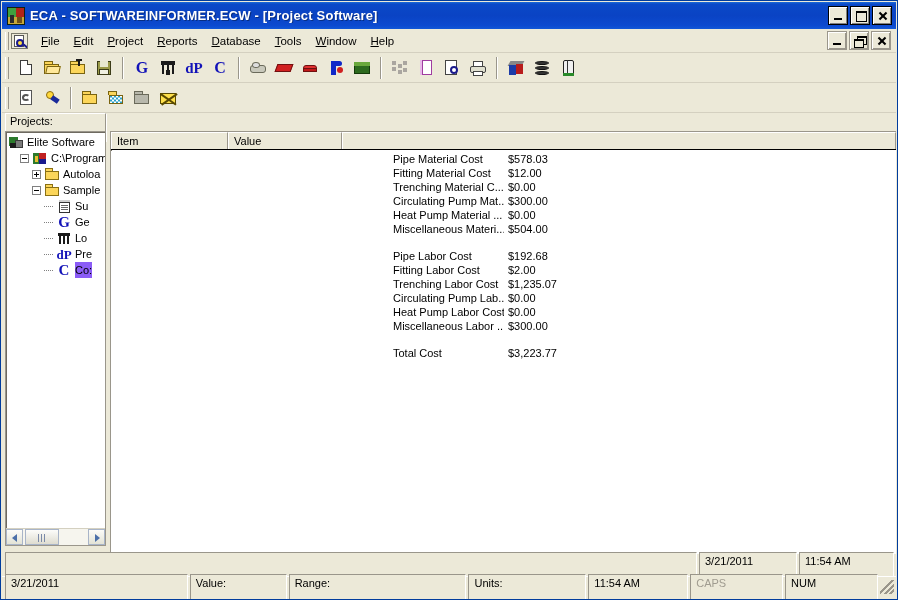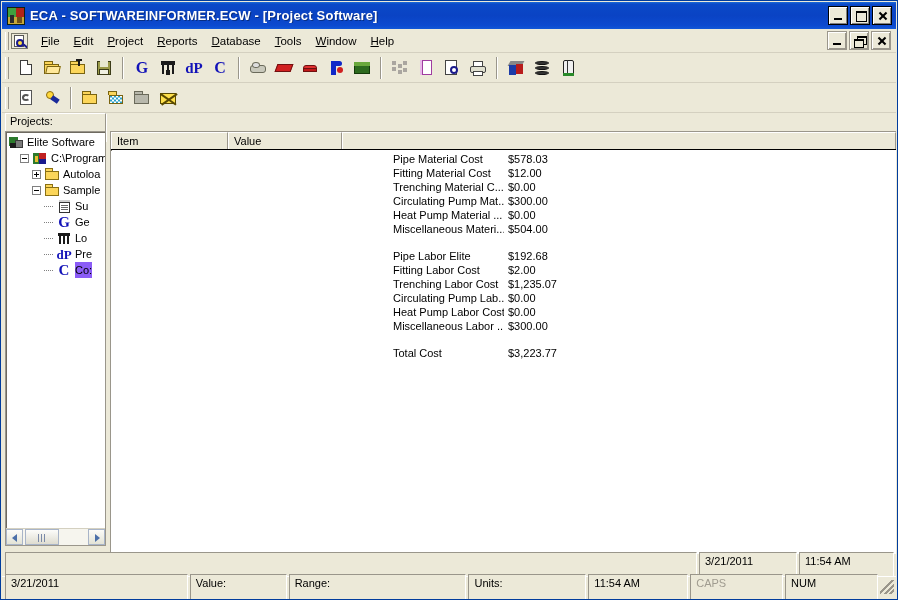--- a/index.html
+++ b/index.html
@@ -692,21 +692,21 @@
           </div>
           <div class="lv-row">
             <div class="lv-cell-item">Miscellaneous Materi...</div>
             <div class="lv-cell-val">$504.00</div>
           </div>
           <div class="lv-row spacer">
             <div class="lv-cell-item"></div>
             <div class="lv-cell-val"></div>
           </div>
           <div class="lv-row">
-            <div class="lv-cell-item">Pipe Labor Elite</div>
+            <div class="lv-cell-item">Pipe Labor Cost</div>
             <div class="lv-cell-val">$192.68</div>
           </div>
           <div class="lv-row">
             <div class="lv-cell-item">Fitting Labor Cost</div>
             <div class="lv-cell-val">$2.00</div>
           </div>
           <div class="lv-row">
             <div class="lv-cell-item">Trenching Labor Cost</div>
             <div class="lv-cell-val">$1,235.07</div>
           </div>

